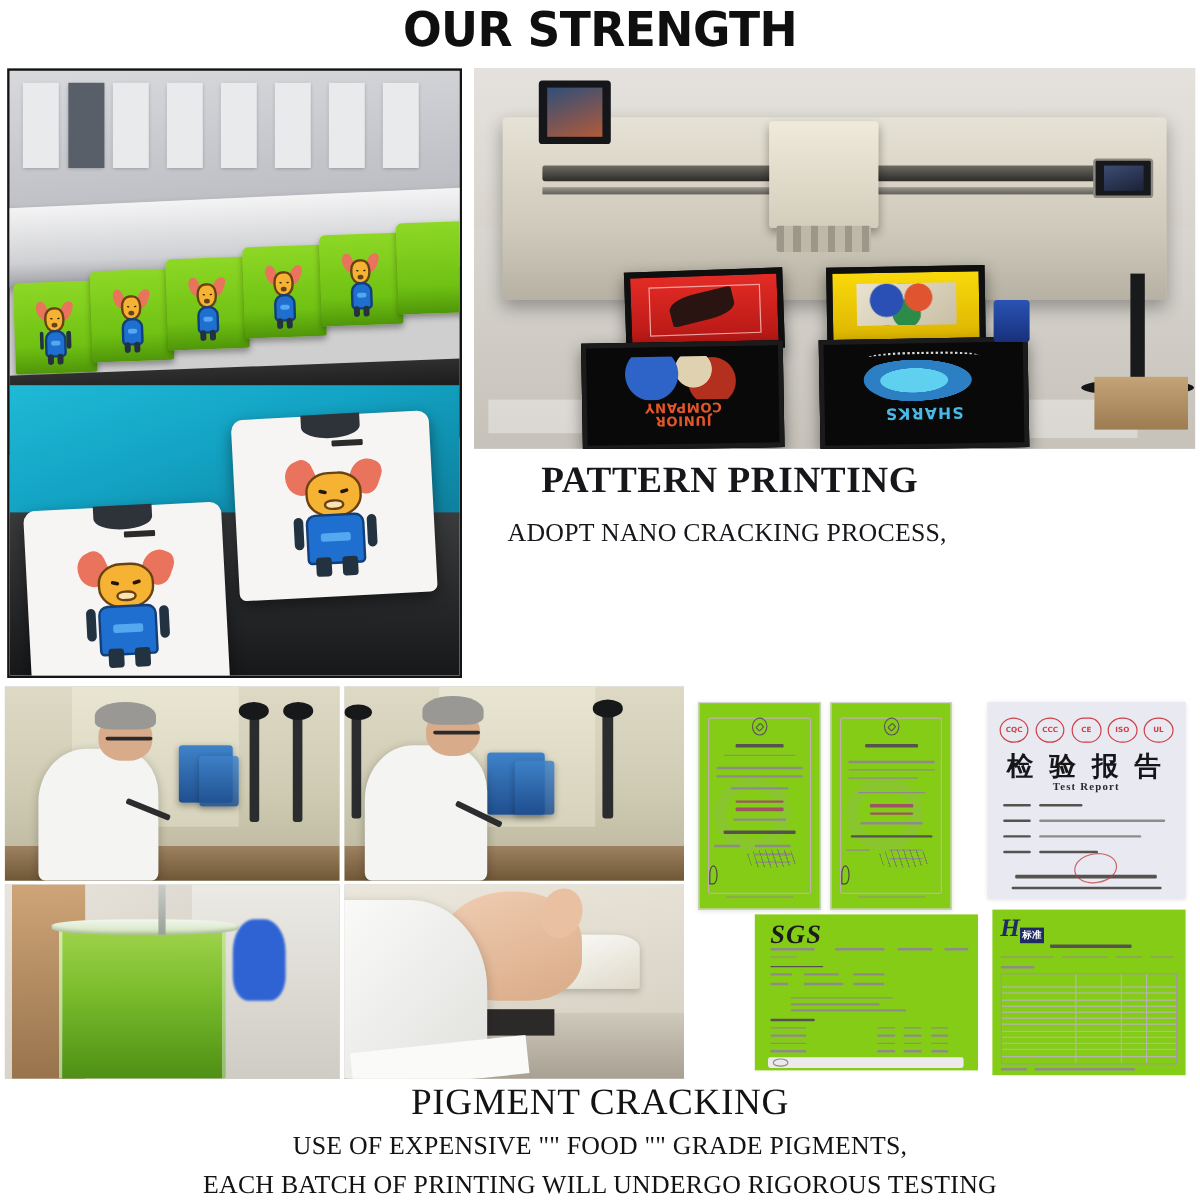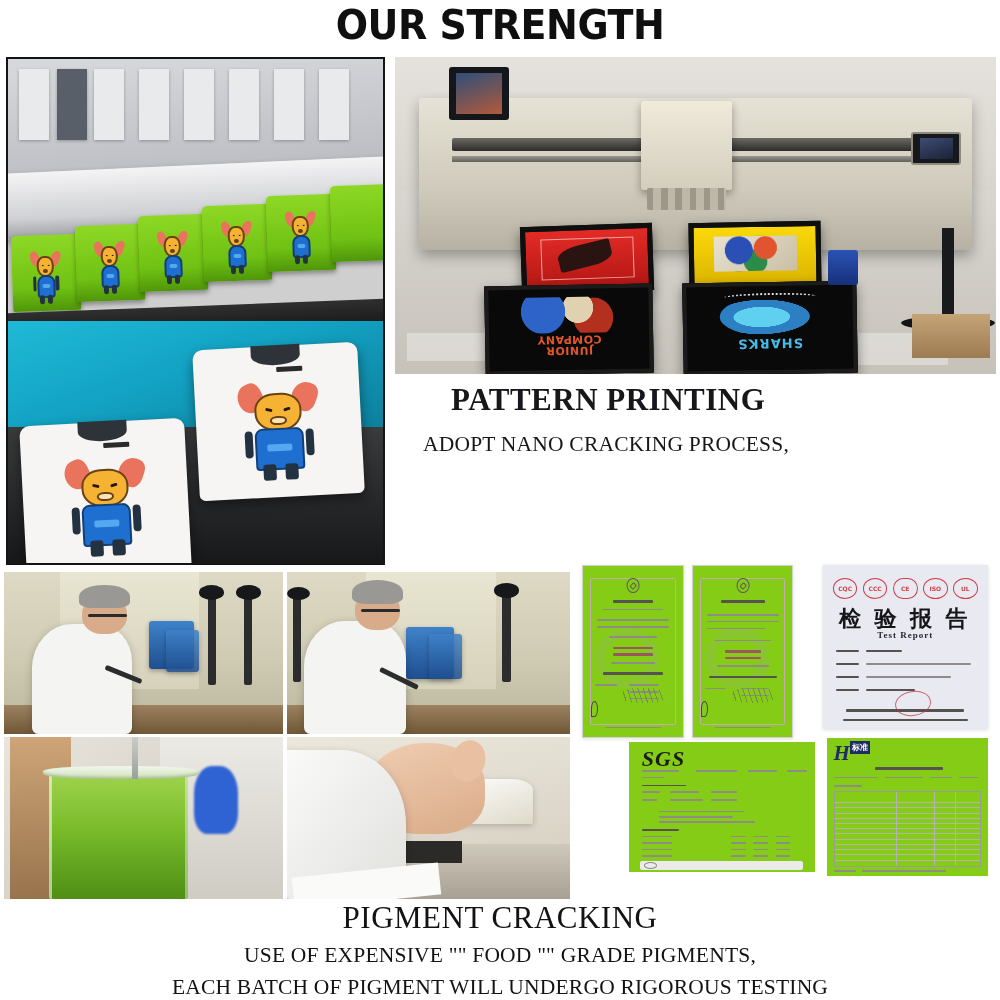--- a/index.html
+++ b/index.html
@@ -116,21 +116,21 @@
   .block-pattern{ position:absolute; left:395px; top:382px; width:605px;margin-left:28px; }
   .head-pattern{ font-weight:700; font-size:31px; color:#17161a; letter-spacing:.5px;
       padding-left:28px; }
   .line-pattern{ font-size:21.5px; color:#17161a; letter-spacing:.2px; margin-top:14px; }
 
   
   #photo-lab1{ left:4px; top:572px; width:279px; height:162px; }
   #photo-lab2{ left:287px; top:572px; width:283px; height:162px; }
   #photo-beaker{ left:4px; top:737px; width:279px; height:162px; }
   #photo-paper{ left:287px; top:737px; width:283px; height:162px; }
-  #photo-certs{ left:574px; top:552px; width:422px; height:327px; background:#ffffff; }
+  #photo-certs{ left:574px; top:572px; width:422px; height:327px; background:#ffffff; }
 
   
   .lab-bg{ position:absolute; inset:0; background:linear-gradient(180deg,#ddd9c4 0%,#cfcbb3 55%,#b9b49a 100%); }
   .lab-wall{ position:absolute; left:20%; top:0; width:50%; height:72%;
       background:linear-gradient(180deg,#e8e5d2,#d6d2bb); }
   .lab-bench{ position:absolute; left:0; bottom:0; width:100%; height:18%;
       background:linear-gradient(180deg,#9d8261,#6f5736); }
   .lab-coat{ position:absolute; background:#f4f4f2; border-radius:40% 34% 6% 6%;
       box-shadow:0 2px 8px rgba(0,0,0,.22); }
   .lab-head{ position:absolute; background:#d8ab8a; border-radius:48% 48% 44% 44%; }
@@ -211,21 +211,21 @@
   .cn-stamp{ position:absolute; left:44%; bottom:8%; width:22%; height:15%;
       border:1.6px solid #c0383f; border-radius:50%; opacity:.75; transform:rotate(-9deg); }
 
   .cert-sgs .sgs-logo{ position:absolute; left:7%; top:3%;
       font-family:"Liberation Serif",serif; font-style:italic; font-weight:700;
       font-size:22px; color:#1b1b1b; letter-spacing:1px; }
   .cert-h .h-logo{ position:absolute; left:4%; top:2%;
       font-family:"Liberation Serif",serif; font-style:italic; font-weight:700;
       font-size:21px; color:#1e2c63; }
   .cert-h .h-logo b{ display:inline-block; background:#1e2c63; color:#fff;
-      font-size:8px; font-style:normal; padding:1px 2px; vertical-align:top; }
+      font-size:8px; font-style:normal; padding:1px 2px; vertical-align:top;margin-top:12px; }
   .tbl{ position:absolute; border:1px solid #9d9b99; }
   .tbl .r{ position:absolute; left:0; width:100%; height:1px; background:#b5b3b1; }
   .tbl .c{ position:absolute; top:0; height:100%; width:1px; background:#b5b3b1; }
 
   
   .block-pigment{ position:absolute; left:0; top:900px; width:1000px; text-align:center; }
   .head-pigment{ font-size:31px; color:#131214; letter-spacing:.5px; }
   .line-pigment{ font-size:21.5px; color:#131214; margin-top:7px; letter-spacing:.2px; }
 </style>
 </head>
@@ -615,16 +615,16 @@
         <div class="c" style="left:83%;"></div>
       </div>
       <div class="cl" style="left:4%; top:96%; width:14%;"></div>
       <div class="cl" style="left:22%; top:96%; width:52%;"></div>
     </div>
   </div>
 
   <div class="block-pigment">
     <div class="head-pigment">PIGMENT CRACKING</div>
     <div class="line-pigment">USE OF EXPENSIVE "" FOOD "" GRADE PIGMENTS,</div>
-    <div class="line-pigment">EACH BATCH OF PIGMENT WILL UNDERGO RIGOROUS TESTING</div>
+    <div class="line-pigment">EACH BATCH OF PRINTING WILL UNDERGO RIGOROUS TESTING</div>
   </div>
 
 </div>
 
 </body></html>

